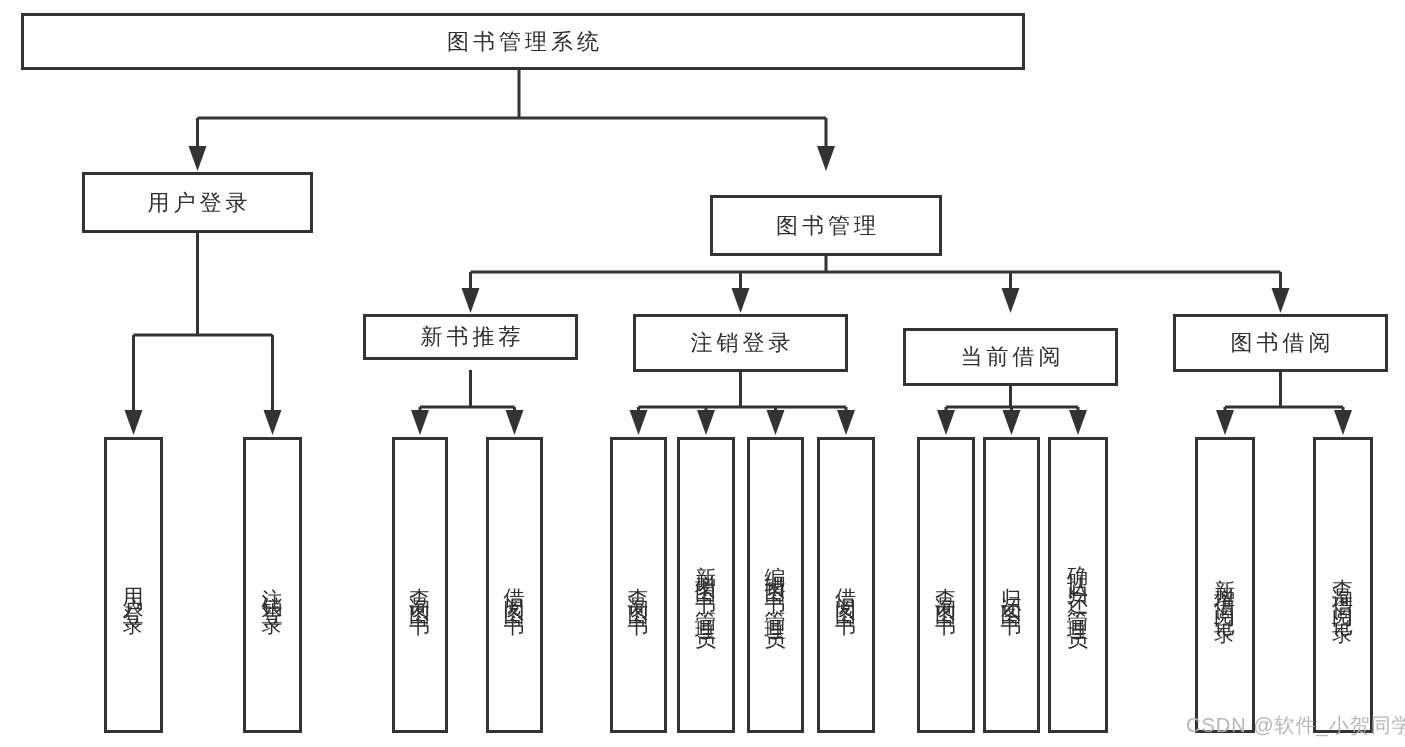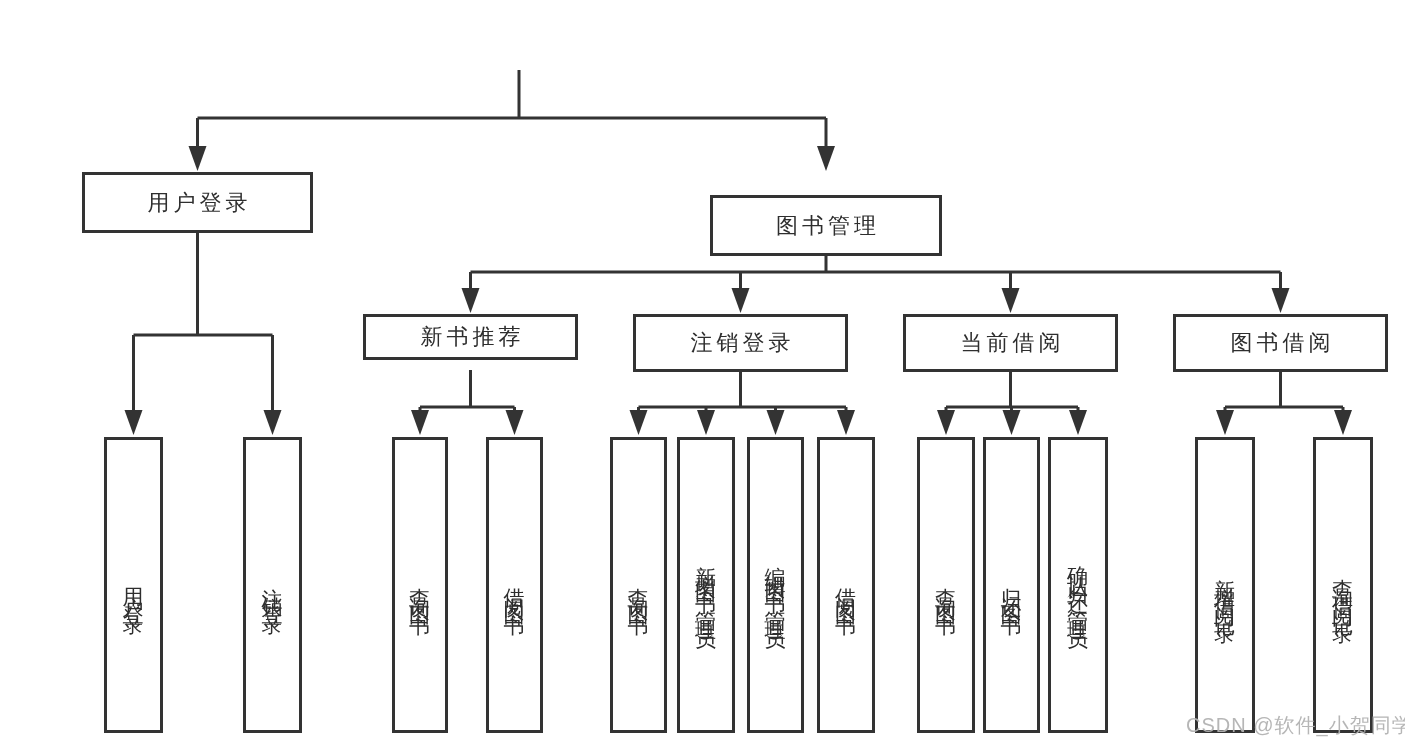--- a/index.html
+++ b/index.html
@@ -104,35 +104,38 @@
       <polygon points="766.5,410 784.5,410 775.5,435"></polygon>
       <polygon points="837,410 855,410 846,435"></polygon>
       <polygon points="937,410 955,410 946,435"></polygon>
       <polygon points="1002.5,410 1020.5,410 1011.5,435"></polygon>
       <polygon points="1069,410 1087,410 1078,435"></polygon>
       <polygon points="1216,410 1234,410 1225,435"></polygon>
       <polygon points="1334,410 1352,410 1343,435"></polygon>
     </g>
   </svg>
 
+  <div class="node hbox" style="left:21px; top:13px; width:1004px; height:57px;">
+    <span class="lbl">图书管理系统</span>
+  </div>
 
   <div class="node hbox" style="left:82px; top:172px; width:231px; height:61px;">
     <span class="lbl">用户登录</span>
   </div>
   <div class="node hbox" style="left:710px; top:172px; width:232px; height:61px;margin-top:23px;">
     <span class="lbl">图书管理</span>
   </div>
 
   <div class="node hbox" style="left:363px; top:314px; width:215px; height:46px;">
     <span class="lbl">新书推荐</span>
   </div>
   <div class="node hbox" style="left:633px; top:314px; width:215px; height:58px;">
     <span class="lbl">注销登录</span>
   </div>
-  <div class="node hbox" style="left:903px; top:314px; width:215px; height:58px;">
+  <div class="node hbox" style="left:903px; top:328px; width:215px; height:58px;">
     <span class="lbl">当前借阅</span>
   </div>
   <div class="node hbox" style="left:1173px; top:314px; width:215px; height:58px;">
     <span class="lbl">图书借阅</span>
   </div>
 
   <div class="node vbox" style="left:104px; top:437px; width:59px; height:296px;">
     <span class="lbl">用户登录</span>
   </div>
   <div class="node vbox" style="left:243px; top:437px; width:59px; height:296px;">

